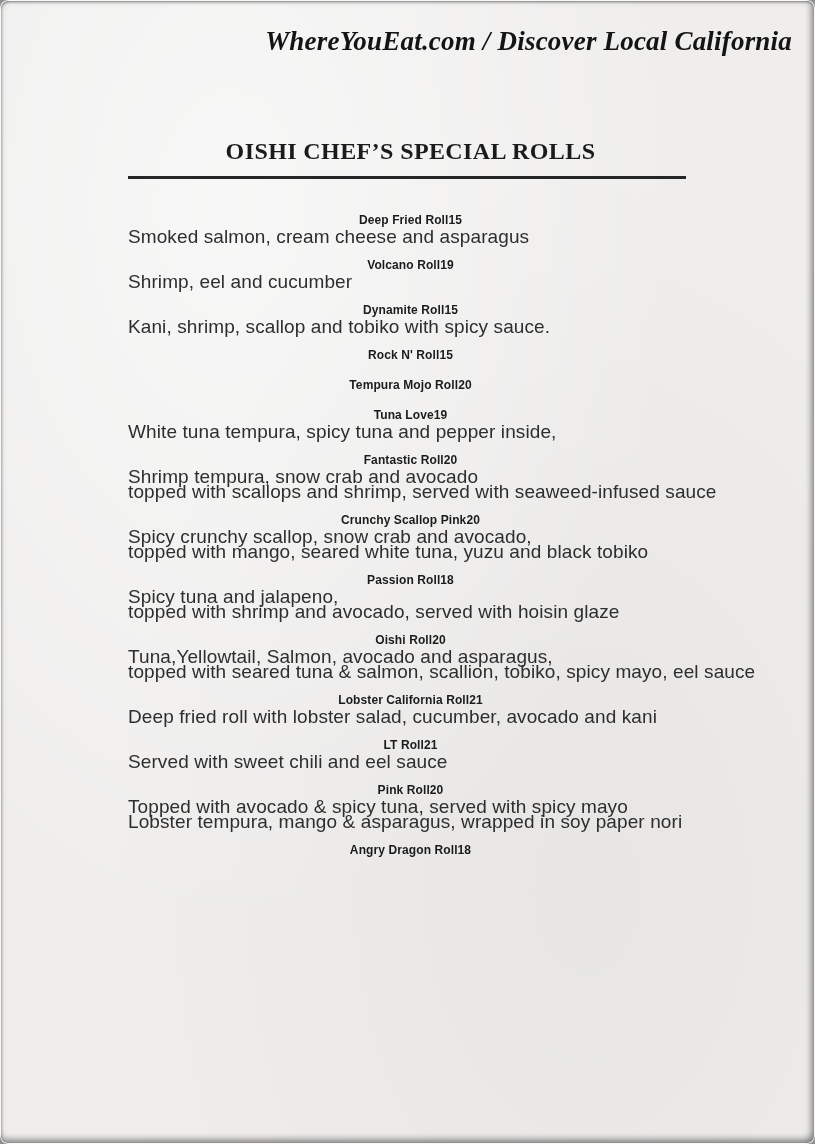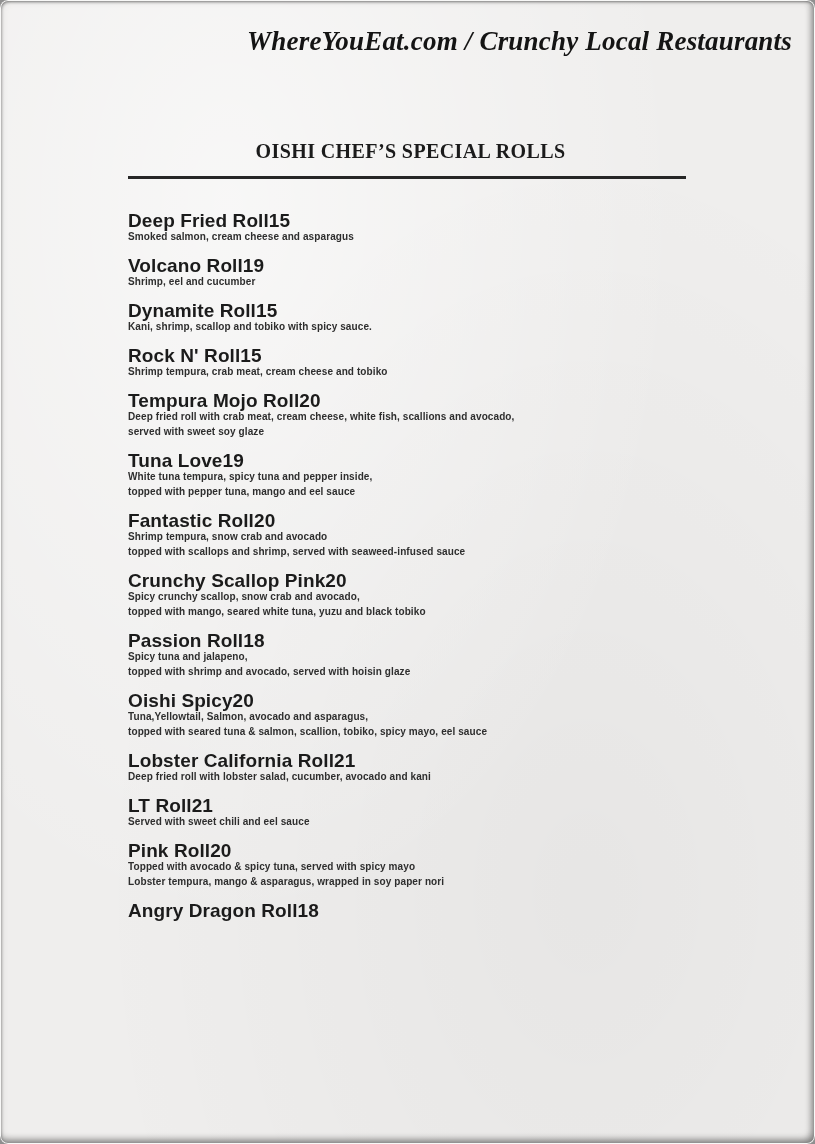--- a/index.html
+++ b/index.html
@@ -44,61 +44,61 @@
     position: absolute;
     left: 128px;
     top: 138px;
     width: 565px;
   }
   .menu-title {
     margin: 0;
     text-align: center;
     font-family: "Liberation Serif", serif;
     font-weight: 700;
-    font-size: 20px;
+    font-size: 24px;
     line-height: 26px;
     letter-spacing: 0.4px;
     color: var(--ink, #222222);
   }
   .divider {
     height: 3px;
     width: 558px;
     background: #262626;
     margin-top: 12px;
     margin-bottom: 33px;
   }
   .item {
     margin-bottom: 13px;
   }
   .item-head {
     display: flex;
-    justify-content: flex-start;
+    justify-content: center;
     align-items: baseline;
     font-weight: 700;
-    font-size: 19px;
+    font-size: 12px;
     line-height: 17px;
     color: var(--ink, #1b1b1b);
     letter-spacing: 0.1px;
   }
   .item-name { white-space: nowrap; }
   .item-price { white-space: nowrap; }
   .desc-line {
-    font-weight: 700;
-    font-size: 10px;
+    font-weight: 400;
+    font-size: 19px;
     line-height: 15px;
     color: #2e2e2e;
     letter-spacing: 0.1px;
     white-space: nowrap;
   }
 </style>
 </head>
 <body>
 
 <div class="page">
-  <div class="site-header">WhereYouEat.com / Crunchy Local Restaurants</div>
+  <div class="site-header">WhereYouEat.com / Discover Local California</div>
 
   <div class="menu">
     <h1 class="menu-title">OISHI CHEF’S SPECIAL ROLLS</h1>
     <div class="divider"></div>
     <div class="items">
   <div class="item">
     <div class="item-head">
       <span class="item-name">Deep Fried Roll</span>
       <span class="item-price">15</span>
     </div>
@@ -125,44 +125,36 @@
     <div class="item-desc">
             <div class="desc-line">Kani, shrimp, scallop and tobiko with spicy sauce.</div>
           </div>
   </div>
 
   <div class="item">
     <div class="item-head">
       <span class="item-name">Rock N' Roll</span>
       <span class="item-price">15</span>
     </div>
-    <div class="item-desc">
-            <div class="desc-line">Shrimp tempura, crab meat, cream cheese and tobiko</div>
-          </div>
   </div>
 
   <div class="item">
     <div class="item-head">
       <span class="item-name">Tempura Mojo Roll</span>
       <span class="item-price">20</span>
     </div>
-    <div class="item-desc">
-            <div class="desc-line">Deep fried roll with crab meat, cream cheese, white fish, scallions and avocado,</div>
-            <div class="desc-line">served with sweet soy glaze</div>
-          </div>
   </div>
 
   <div class="item">
     <div class="item-head">
       <span class="item-name">Tuna Love</span>
       <span class="item-price">19</span>
     </div>
     <div class="item-desc">
             <div class="desc-line">White tuna tempura, spicy tuna and pepper inside,</div>
-            <div class="desc-line">topped with pepper tuna, mango and eel sauce</div>
           </div>
   </div>
 
   <div class="item">
     <div class="item-head">
       <span class="item-name">Fantastic Roll</span>
       <span class="item-price">20</span>
     </div>
     <div class="item-desc">
             <div class="desc-line">Shrimp tempura, snow crab and avocado</div>
@@ -187,21 +179,21 @@
       <span class="item-price">18</span>
     </div>
     <div class="item-desc">
             <div class="desc-line">Spicy tuna and jalapeno,</div>
             <div class="desc-line">topped with shrimp and avocado, served with hoisin glaze</div>
           </div>
   </div>
 
   <div class="item">
     <div class="item-head">
-      <span class="item-name">Oishi Spicy</span>
+      <span class="item-name">Oishi Roll</span>
       <span class="item-price">20</span>
     </div>
     <div class="item-desc">
             <div class="desc-line">Tuna,Yellowtail, Salmon, avocado and asparagus,</div>
             <div class="desc-line">topped with seared tuna &amp; salmon, scallion, tobiko, spicy mayo, eel sauce</div>
           </div>
   </div>
 
   <div class="item">
     <div class="item-head">

